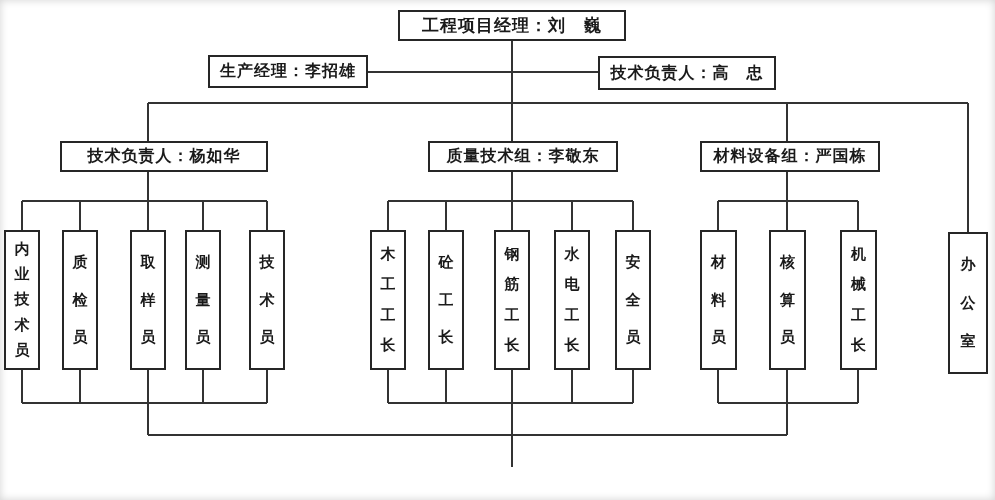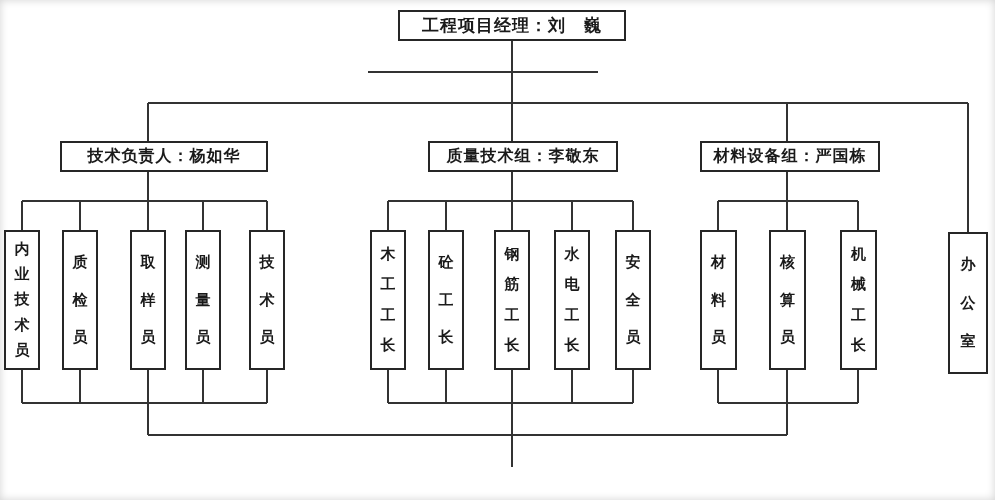--- a/index.html
+++ b/index.html
@@ -110,20 +110,22 @@
       <path d="M787 370 V403"></path>
       <path d="M858 370 V403"></path>
     <path d="M718 403 H858"></path>
     <path d="M787 403 V435"></path>
     <path d="M148 435 H787"></path>
     <path d="M512 370 V467"></path>
   </svg>
 
   <div class="hbox" style="left:398px; top:10px; width:228px; height:31px; font-size:17px;">工程项目经理：刘　巍</div>
 
+  <div class="hbox" style="left:208px; top:55px; width:160px; height:33px;">生产经理：李招雄</div>
+  <div class="hbox" style="left:598px; top:56px; width:178px; height:34px;">技术负责人：高　忠</div>
 
   <div class="hbox" style="left:60px; top:141px; width:208px; height:31px;">技术负责人：杨如华</div>
   <div class="hbox" style="left:428px; top:141px; width:190px; height:31px;">质量技术组：李敬东</div>
   <div class="hbox" style="left:700px; top:141px; width:180px; height:31px;">材料设备组：严国栋</div>
 
   <div class="vbox" style="left:4px;">
       <span class="vtext">
         <span>内</span>
         <span>业</span>
         <span>技</span>

